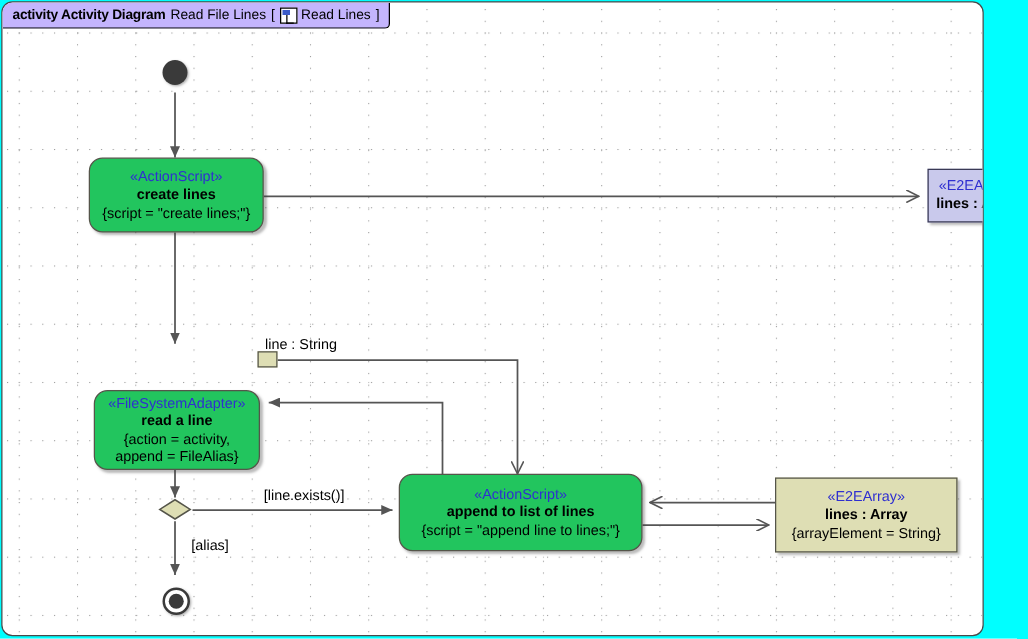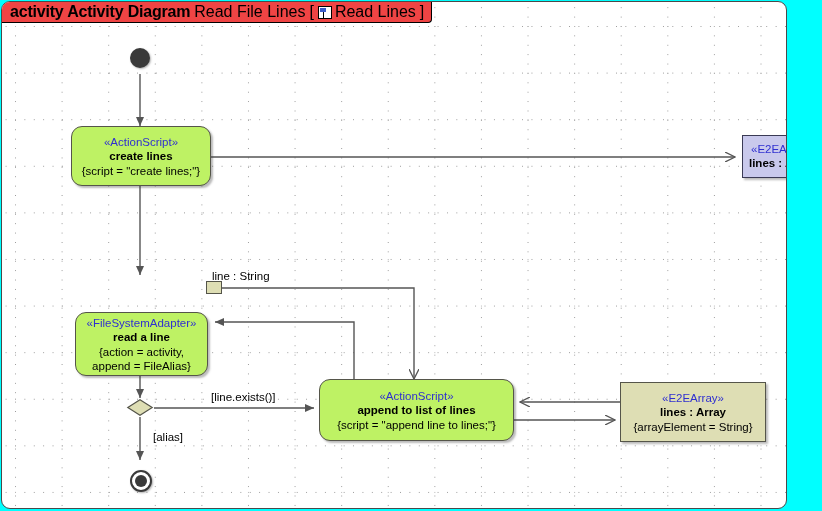--- a/index.html
+++ b/index.html
@@ -37,26 +37,26 @@
     background-position: 13px 24px, 13px 24px, 13px 24px;
   }
   
   #headerbar {
     position: absolute;
     left: 0; top: 0;
     height: 21px;
     display: flex;
     align-items: center;
     padding: 0 7px 0 8px;
-    background: #ef4444;
+    background: #c4b5fd;
     border: 1px solid #000000;
     border-top: none; border-left: none;
     border-bottom-right-radius: 4px;
     white-space: nowrap;
-    font-size: 16px;
+    font-size: 11px;
     z-index: 8;
   }
   #headerbar .kw { font-weight: bold; color: #000; letter-spacing: -0.2px; }
   #headerbar .dgname { font-weight: normal; color: #000; margin-left: 4px; }
   #headerbar .brk { margin-left: 4px; }
   .tabicon {
     display: inline-block;
     position: relative;
     width: 14px; height: 13px;
     margin: 0 3px 0 4px;
@@ -74,21 +74,21 @@
     content: "";
     position: absolute; left: 4px; top: 5px;
     width: 5px; height: 6px;
     border-left: 1px solid #000;
     border-bottom: 1px solid #000;
   }
 
   
   .node {
     position: absolute;
-    background: #bef264;
+    background: #22c55e;
     border: 1px solid #55554a;
     border-radius: 11px;
     box-shadow: 2px 2px 2px rgba(60,60,60,0.35);
     text-align: center;
     z-index: 5;
     display: flex;
     flex-direction: column;
     justify-content: center;
     padding: 2px 4px;
   }

